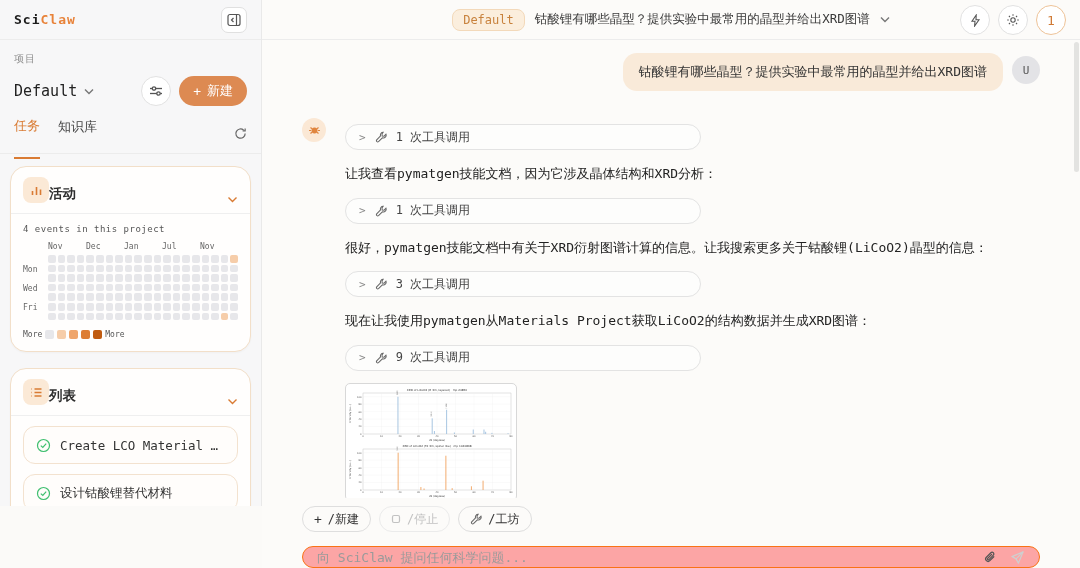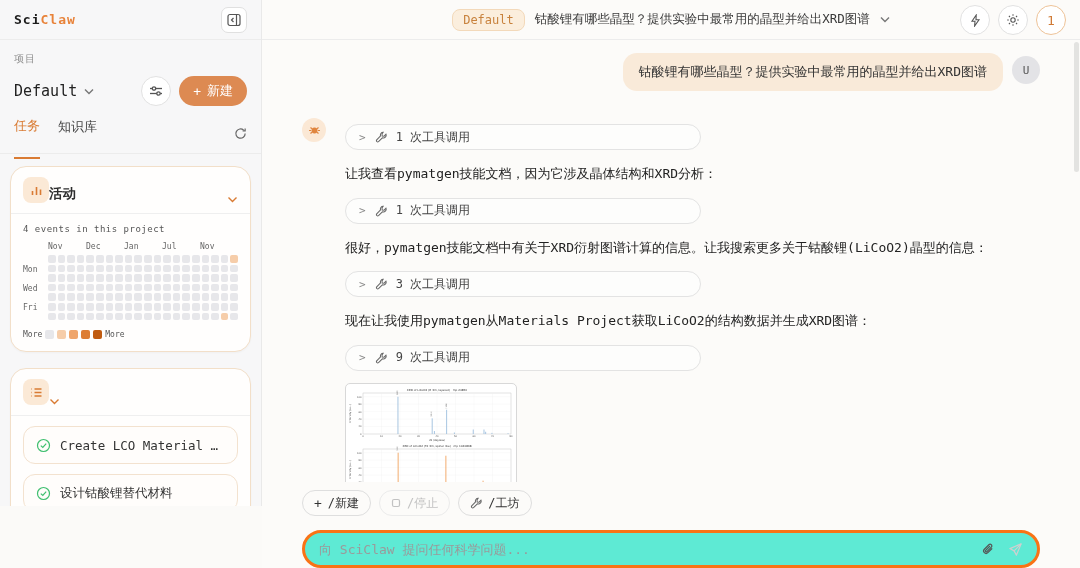--- a/index.html
+++ b/index.html
@@ -67,21 +67,21 @@
   .tool-pill { width:356px; height:26px; border:1px solid #e3e3e3; border-radius:13px; background:#fdfdfc; display:flex; align-items:center; gap:9px; padding:0 13px; font-size:12px; color:#444; margin:11px 0; cursor:pointer; }
   .tool-pill .chev { color:#888; font-size:11px; }
   .msg-text { font-size:13px; color:#222; margin:14px 0; line-height:1.5; }
   .img-card { width:172px; border:1px solid #d8d8d8; border-radius:5px; background:#fff; margin-top:12px; padding:2px; cursor:pointer; }
 
   
   .composer { padding:8px 40px 0; }
   .composer-actions { display:flex; gap:8px; }
   .action-pill { height:26px; border:1px solid #dedede; border-radius:13px; background:transparent; display:flex; align-items:center; gap:6px; padding:0 11px; font-size:12px; color:#333; font-family:inherit; cursor:pointer; }
   .action-pill.disabled { color:#c2c2c2; border-color:#ebebeb; }
-  .input-row { margin-top:14px; height:38px; border:3px solid #f97316; border-radius:19px; background:#5eead4; display:flex; align-items:center; padding:0 14px; gap:12px; }
+  .input-row { margin-top:14px; height:22px; border:1px solid #f97316; border-radius:19px; background:#fca5a5; display:flex; align-items:center; padding:0 14px; gap:12px; }
   .input-row input { flex:1; border:none; outline:none; background:transparent; font-family:inherit; font-size:13px; color:#333; }
   .input-row input::placeholder { color:#9a9a9a; }
   .scrollbar { position:absolute; right:1px; top:42px; width:5px; height:514px; }
   .scrollbar .thumb { width:5px; height:130px; border-radius:3px; background:#e3e3e1; }
 </style>
 </head>
 <body>
 
 <aside class="sidebar">
   <div class="sb-header">
@@ -340,20 +340,21 @@
         <div class="card-icon">
           <svg width="13" height="13" viewBox="0 0 13 13" fill="none" stroke="#d97b33" stroke-width="1.5">
               <line x1="4.5" y1="3" x2="11.5" y2="3"></line>
               <line x1="4.5" y1="6.5" x2="11.5" y2="6.5"></line>
               <line x1="4.5" y1="10" x2="11.5" y2="10"></line>
               <line x1="1.5" y1="3" x2="2" y2="3"></line>
               <line x1="1.5" y1="6.5" x2="2" y2="6.5"></line>
               <line x1="1.5" y1="10" x2="2" y2="10"></line>
             </svg>
         </div>
+        <div class="card-title">列表</div>
         <span>
             <svg width="11" height="7" viewBox="0 0 10 7" fill="none" stroke="#d97b33" stroke-width="1.4">
               <path d="M1 1.5 L5 5.5 L9 1.5"></path>
             </svg>
           </span>
       </div>
       <div class="card-divider"></div>
       <div class="list-items" id="list-items">
           <div class="list-item">
             <span>

